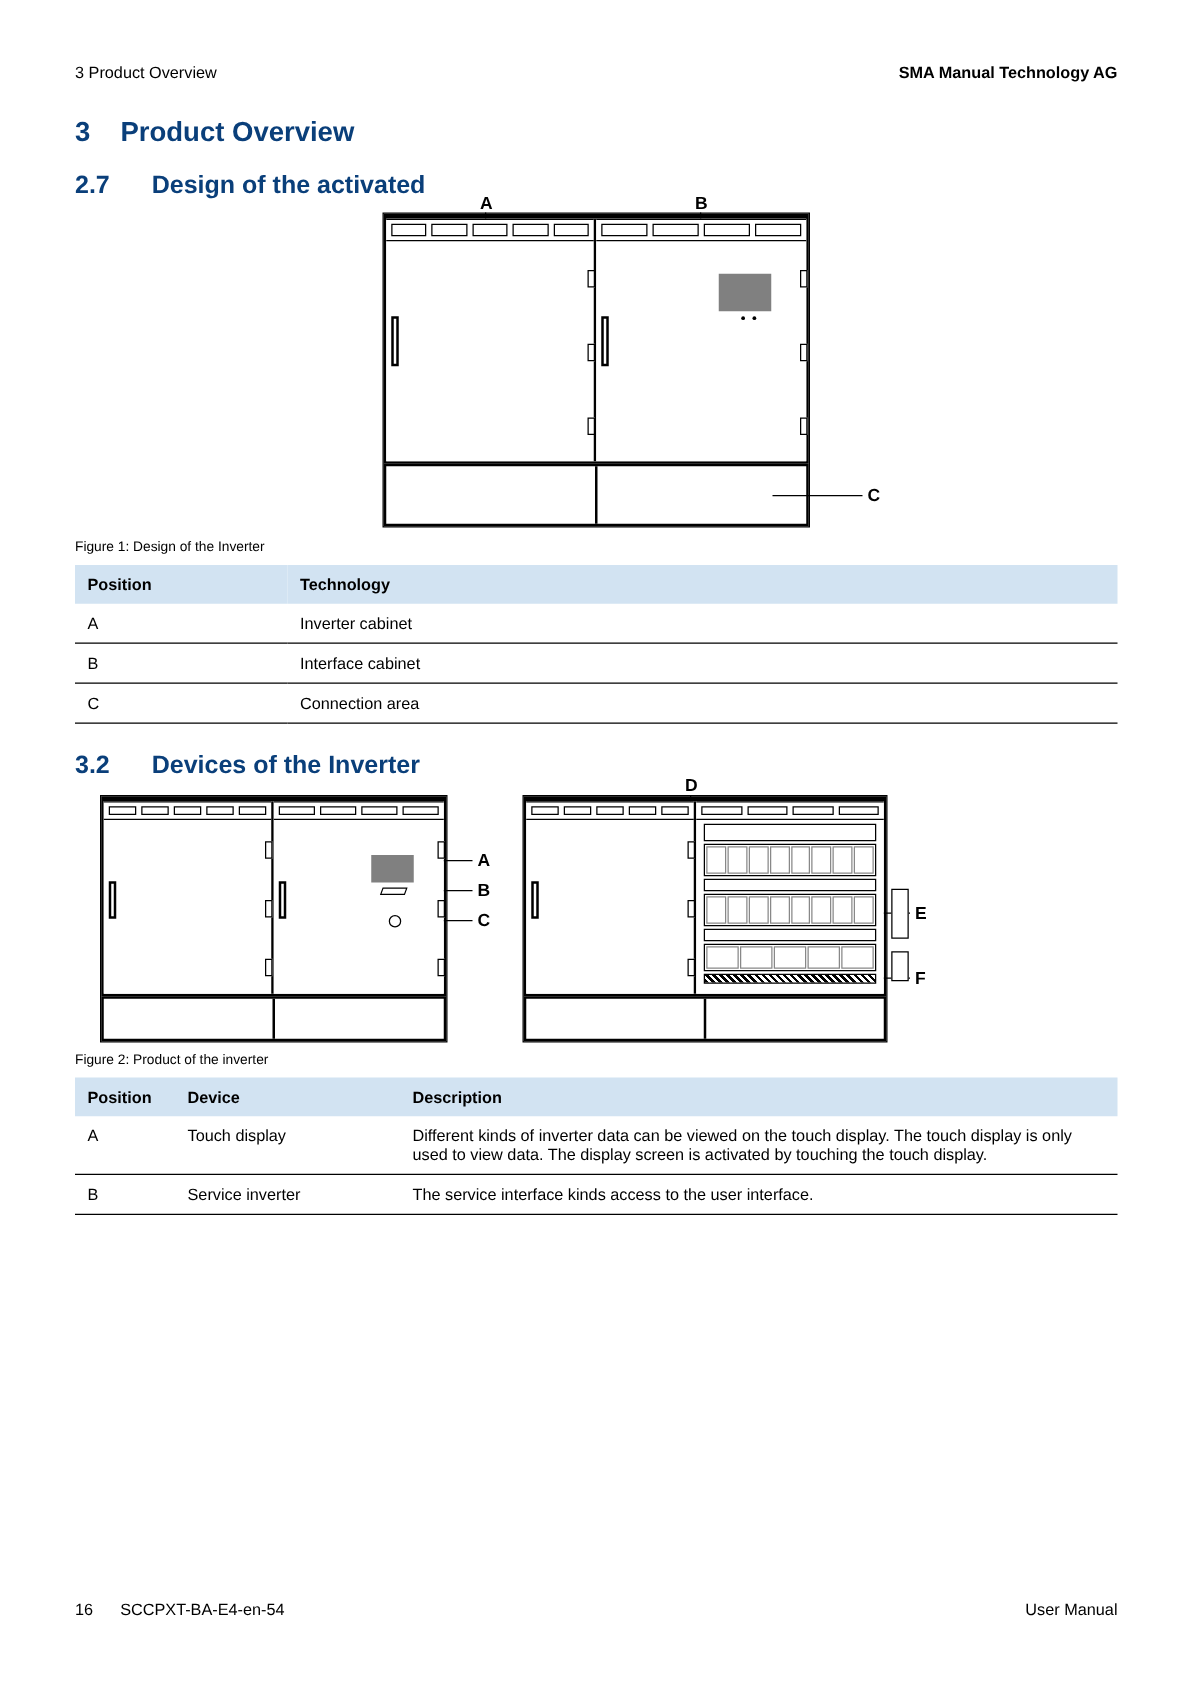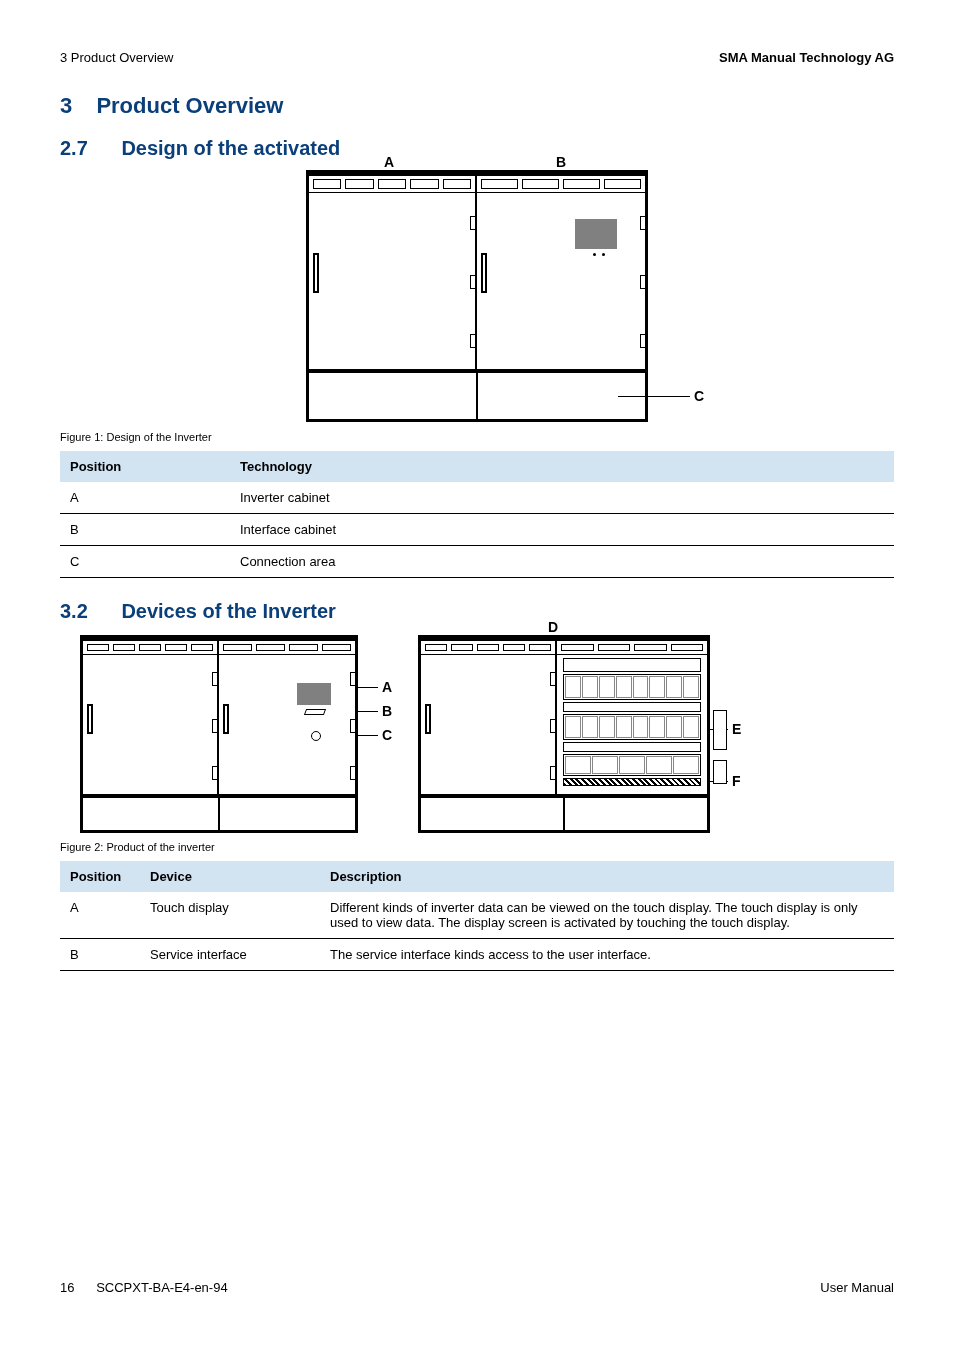--- a/index.html
+++ b/index.html
@@ -365,26 +365,26 @@
     </tr>
   </thead>
   <tbody>
     <tr>
       <td>A</td>
       <td>Touch display</td>
       <td>Different kinds of inverter data can be viewed on the touch display. The touch display is only used to view data. The display screen is activated by touching the touch display.</td>
     </tr>
     <tr>
       <td>B</td>
-      <td>Service interface</td>
+      <td>Service inverter</td>
       <td>The service interface kinds access to the user interface.</td>
     </tr>
   </tbody>
 </table>
 
 <div class="footer-row">
   <span>
     <span>16</span>
     &nbsp;&nbsp;&nbsp;&nbsp;
-    <span>SCCPXT-BA-E4-en-94</span>
+    <span>SCCPXT-BA-E4-en-54</span>
   </span>
   <span>User Manual</span>
 </div>
 
 </body></html>

